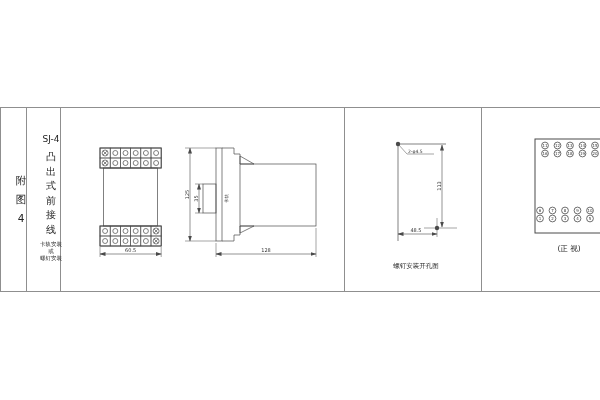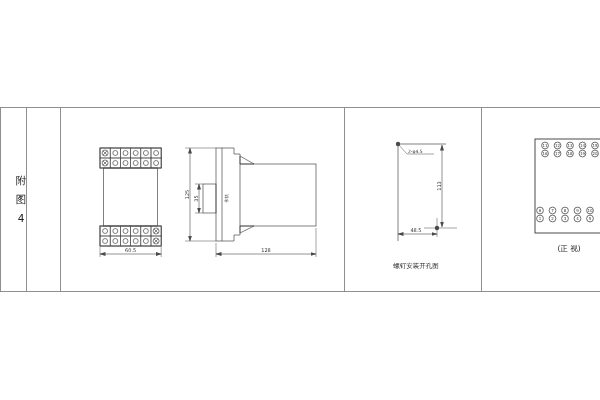--- a/index.html
+++ b/index.html
@@ -47,20 +47,36 @@
     <div class="vline" style="left:60px"></div>
     <div class="vline" style="left:344px"></div>
     <div class="vline" style="left:481px"></div>
 
     <div class="cell c1">
       <div class="c1-char">附</div>
       <div class="c1-char">图</div>
       <div class="c1-char">4</div>
     </div>
 
+    <div class="cell c2">
+      <div class="model">SJ-4</div>
+      <div class="c2-chars">
+        <div class="c2-char">凸</div>
+        <div class="c2-char">出</div>
+        <div class="c2-char">式</div>
+        <div class="c2-char">前</div>
+        <div class="c2-char">接</div>
+        <div class="c2-char">线</div>
+      </div>
+      <div class="note">
+        <div class="note-line">卡轨安装</div>
+        <div class="note-line">或</div>
+        <div class="note-line">螺钉安装</div>
+      </div>
+    </div>
 
     <div class="cell c3">
       <svg width="284" height="185" viewBox="0 0 284 185">
         <defs>
           <marker id="arr1" viewBox="0 0 6 4" markerWidth="6" markerHeight="4" refX="5.5" refY="2" orient="auto-start-reverse" markerUnits="userSpaceOnUse">
             <path d="M0,0 L6,2 L0,4 z" fill="#4a4a4a"></path>
           </marker>
         </defs>
 
         <g class="tblk">

